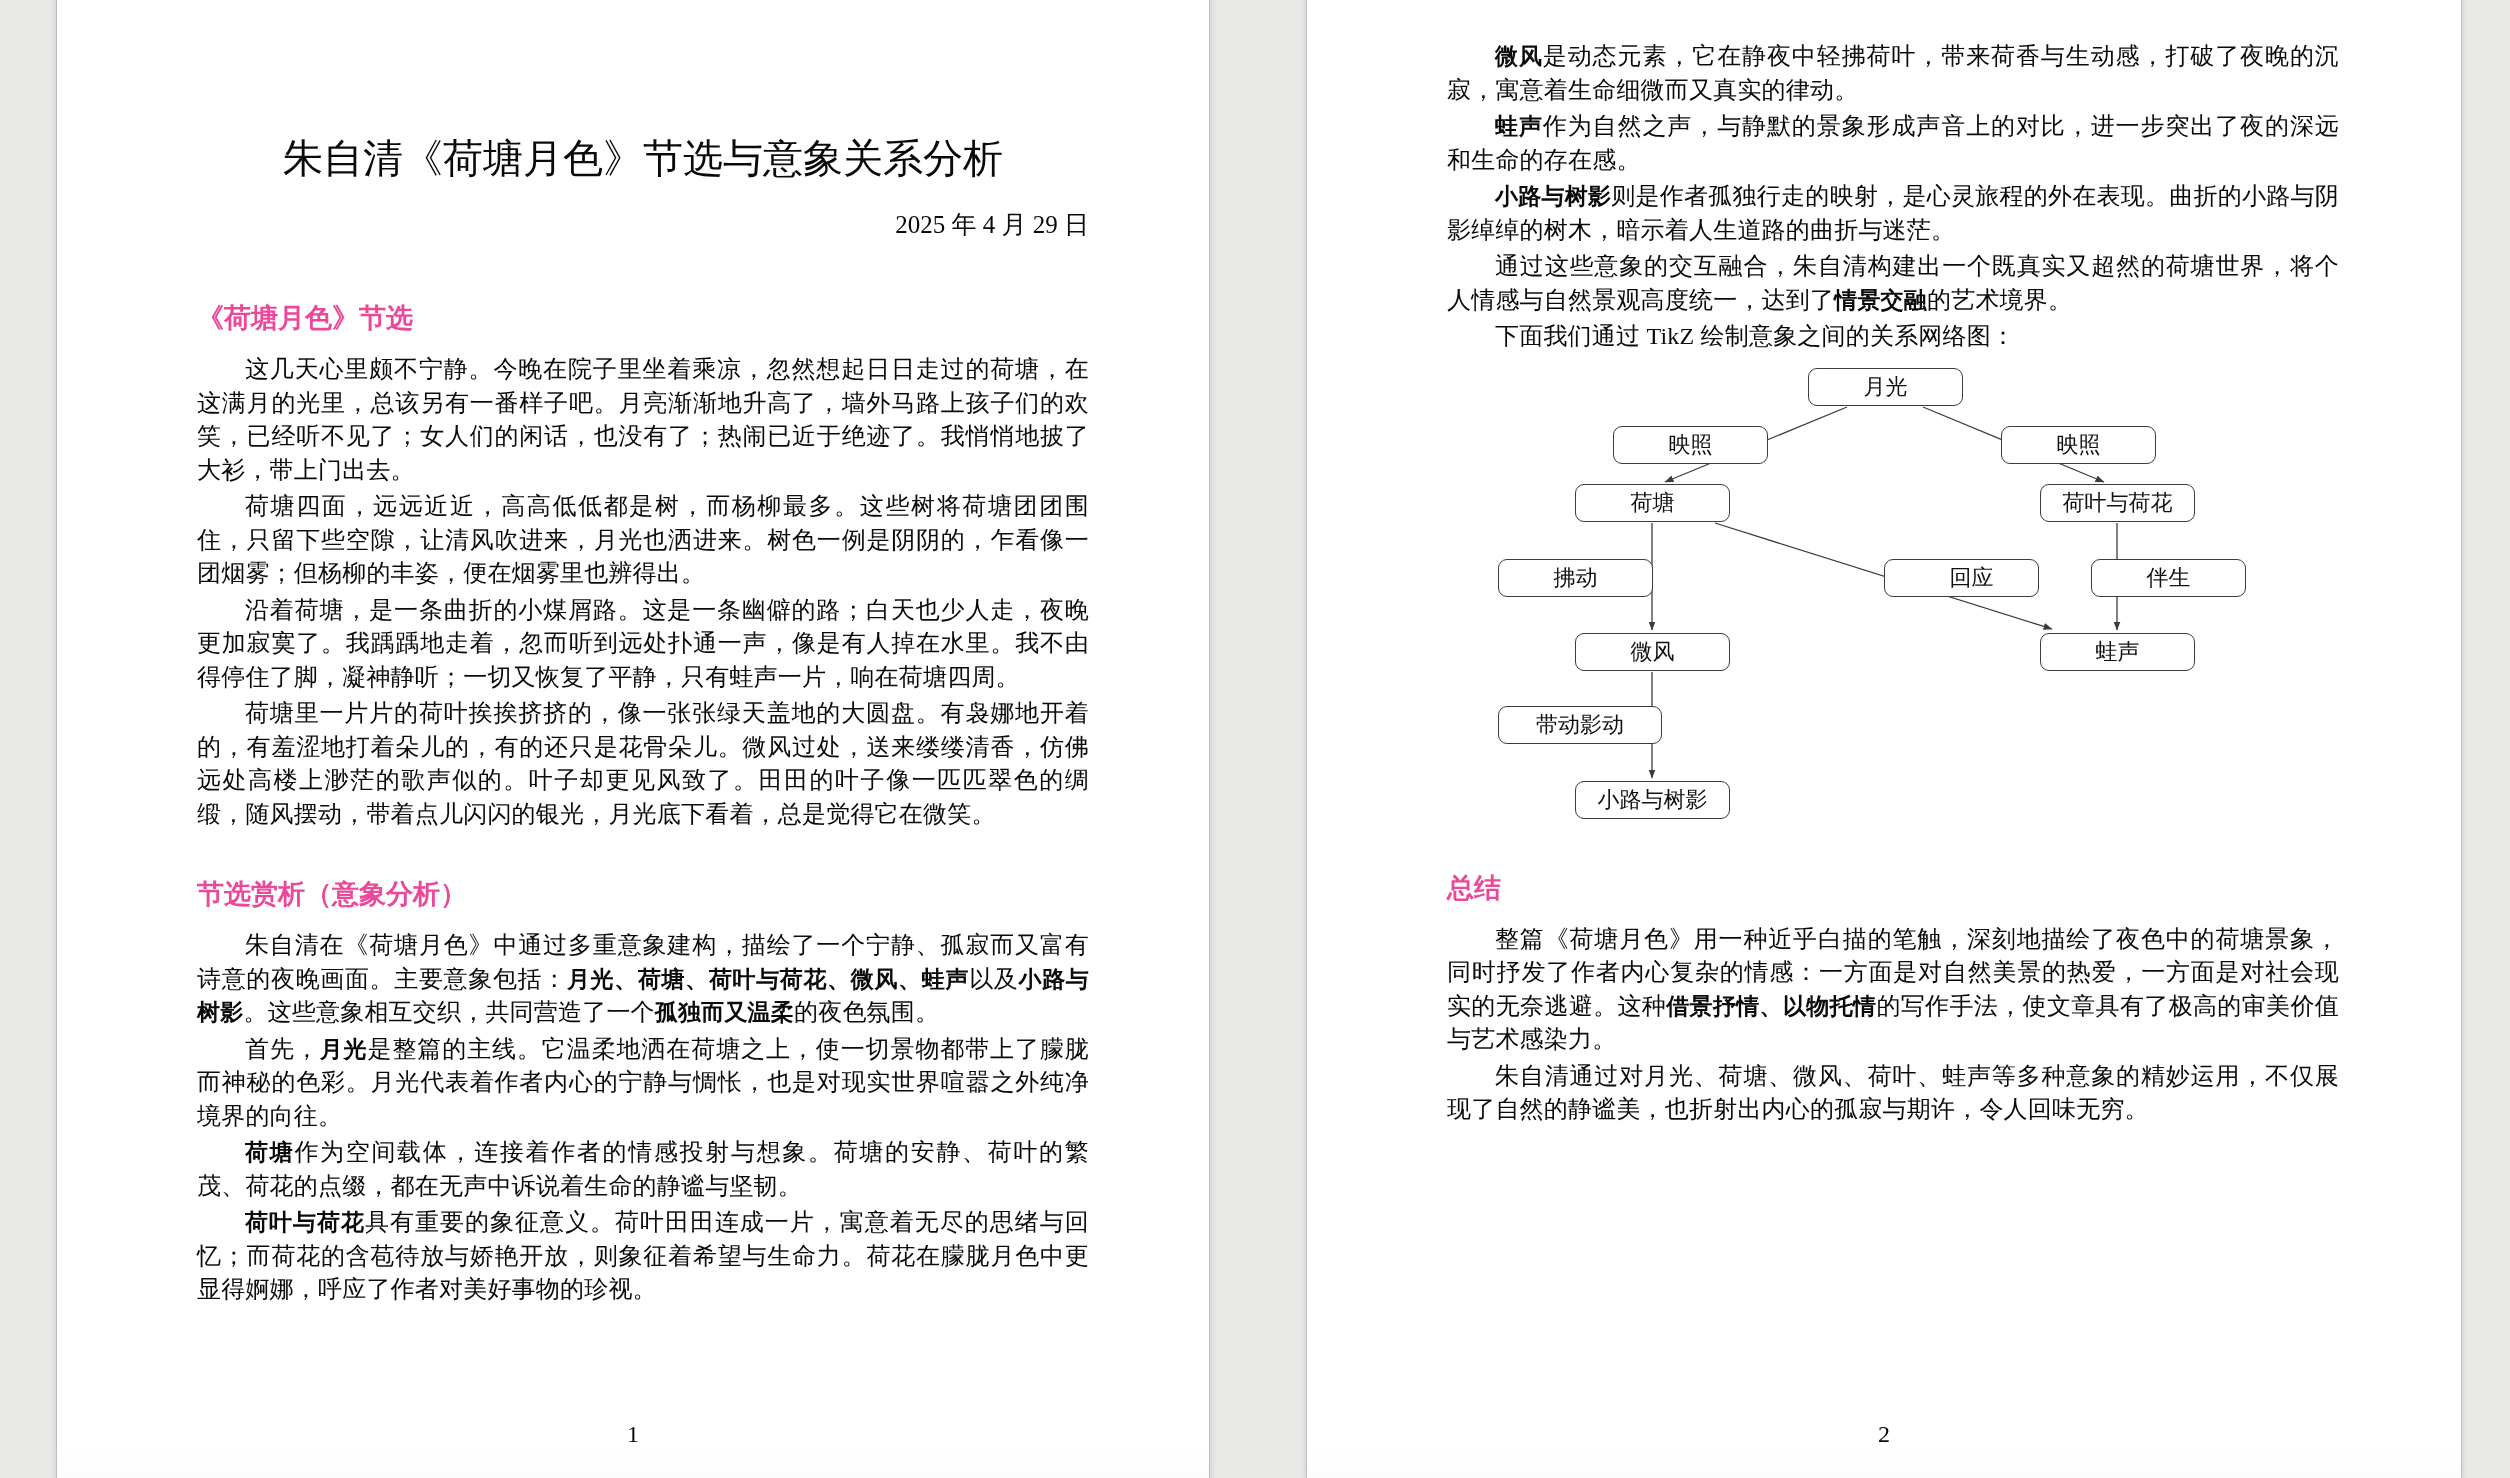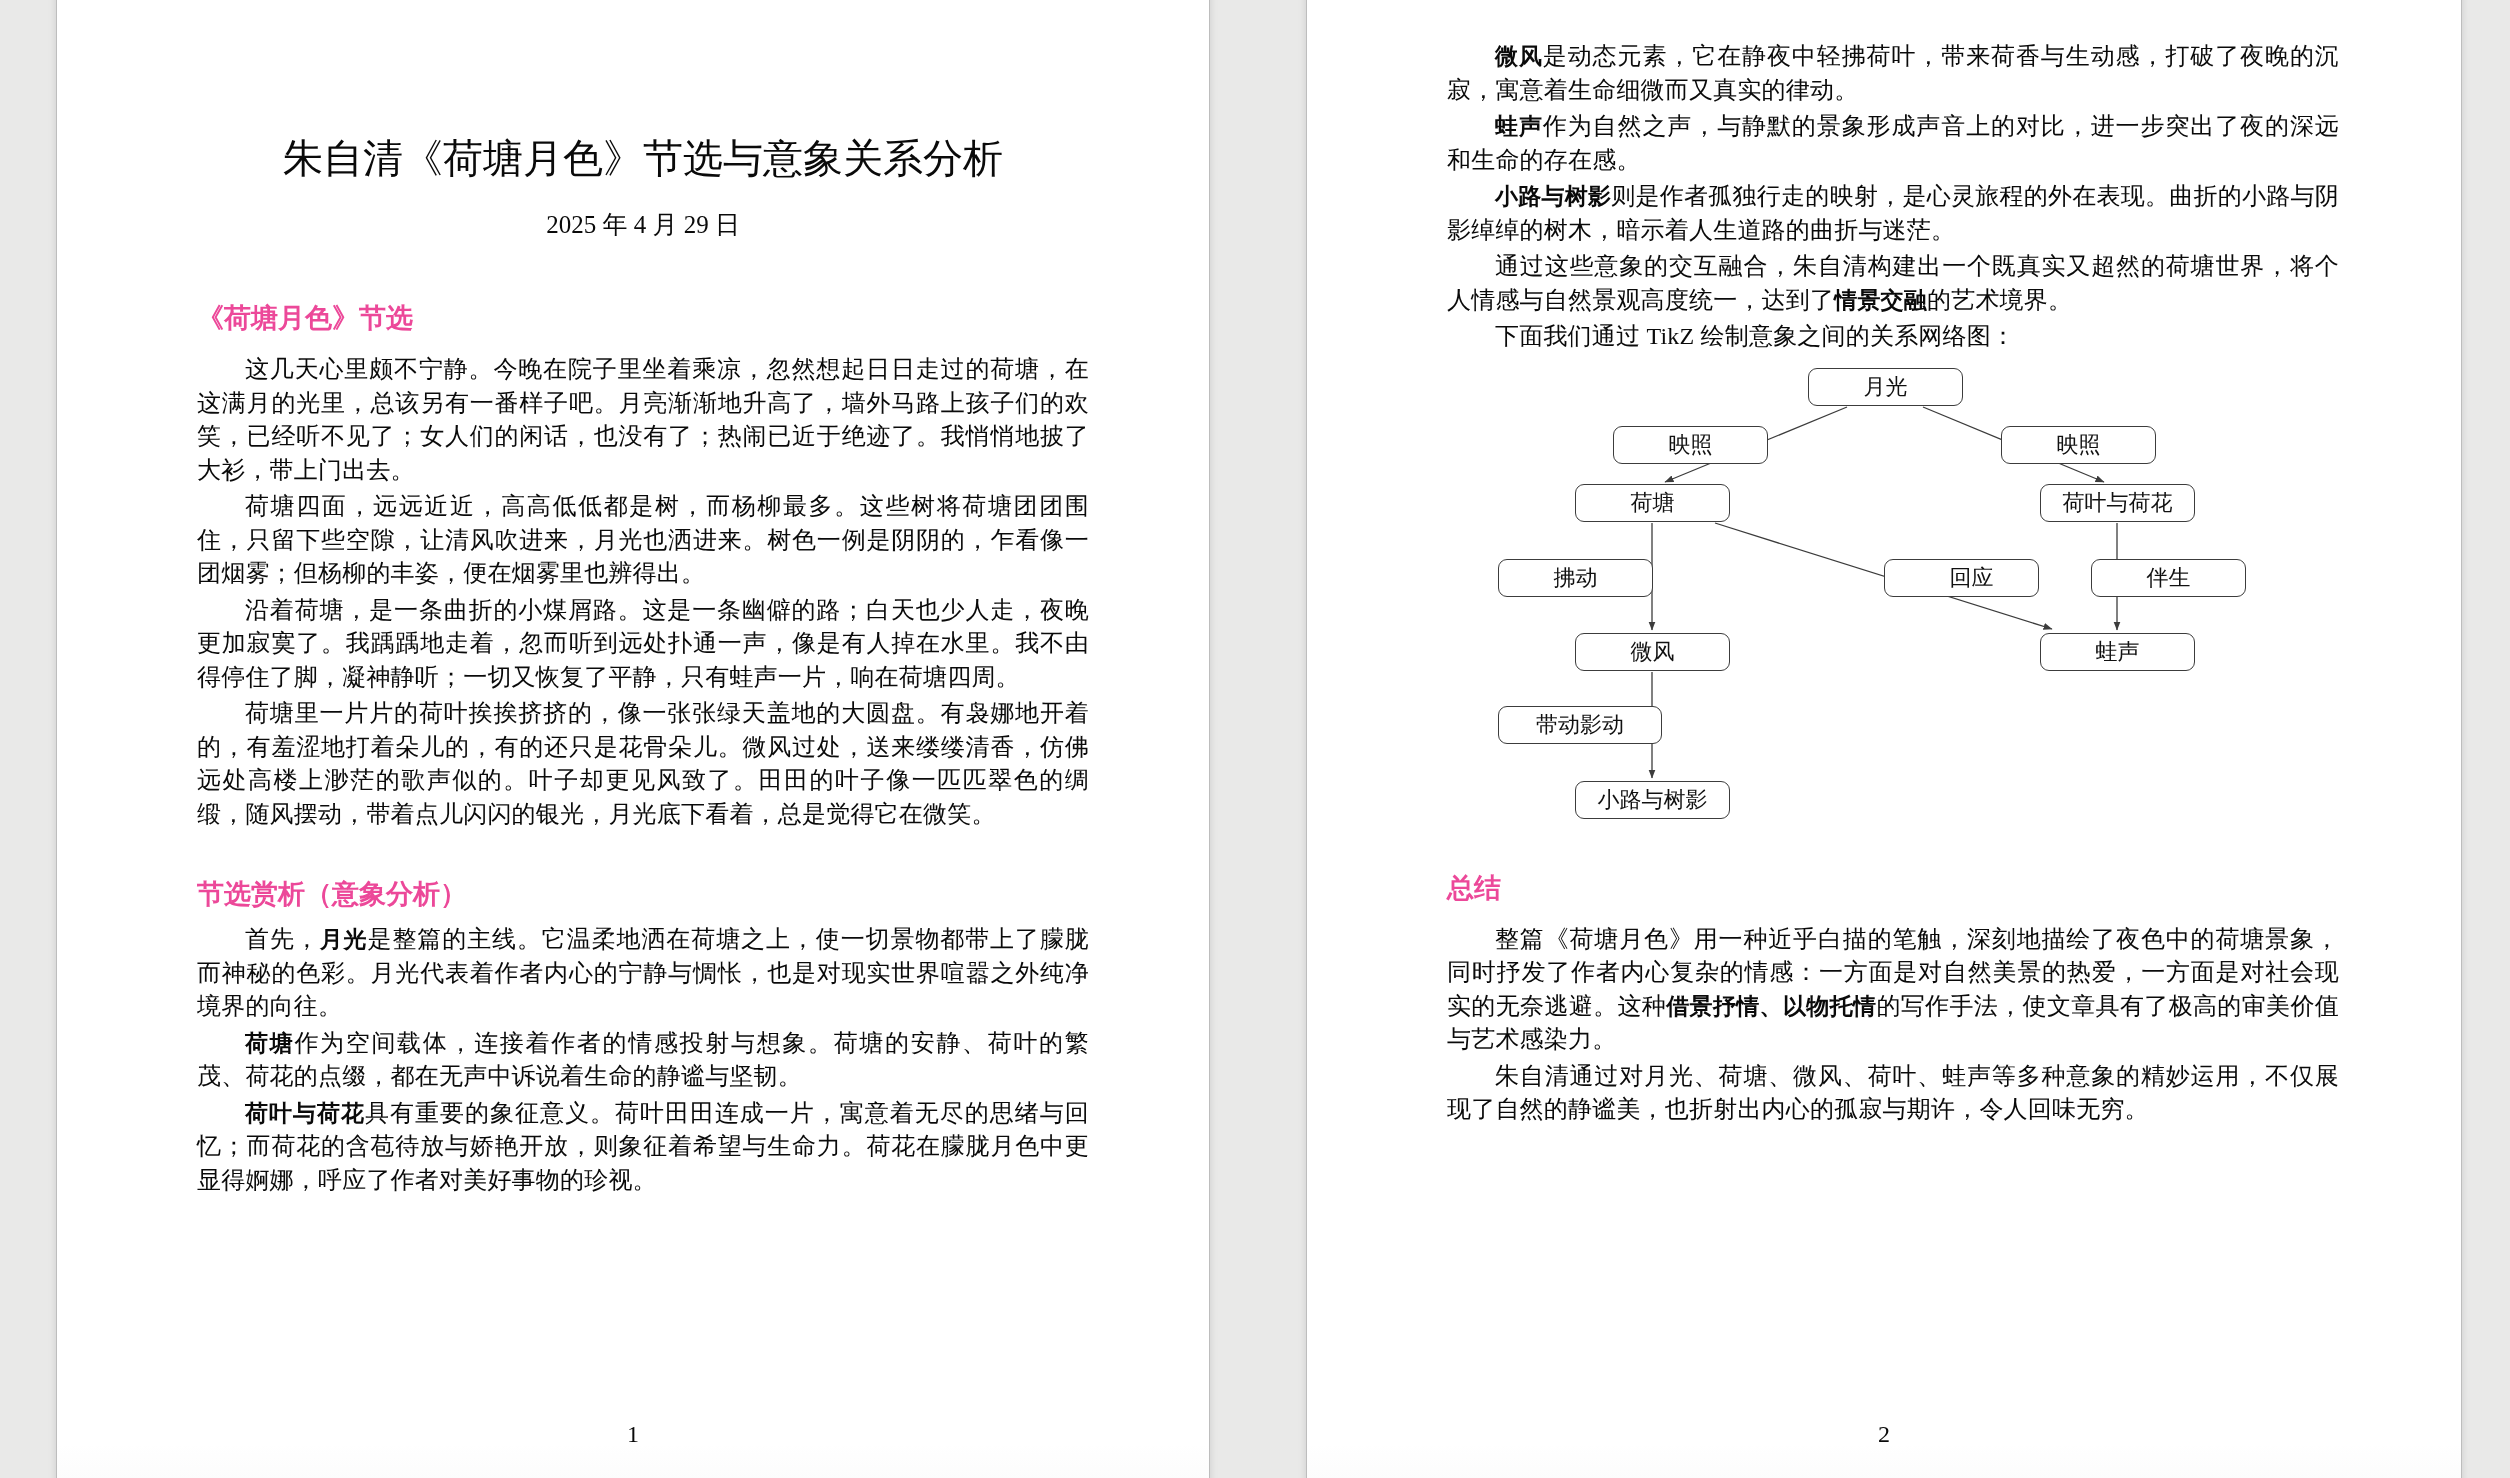--- a/index.html
+++ b/index.html
@@ -19,21 +19,21 @@
   #page2{left:1306px;width:1156px;}
   .page::after{
     content:"";position:absolute;left:0;right:0;top:1505px;height:270px;
     background:linear-gradient(#ffffff,#e9e9e8);pointer-events:none;
   }
   .inner{position:absolute;inset:0;padding:0 120px 0 140px;}
   #page2 .inner{padding:90px 122px 0 140px;}
 
   .doc-title{margin:196px 0 0 0;font-size:40px;line-height:48px;text-align:center;font-weight:400;}
   .doc-subtitle{margin:46px 0 0 0;font-size:25px;line-height:32px;text-align:center;}
-  .doc-date{margin:26px 0 4px 0;font-size:25px;line-height:32px;text-align:center;}
+  .doc-date{margin:26px 0 4px 0;font-size:25px;line-height:32px;text-align:right;}
 
   .sec{
     font-family:"Liberation Sans","DejaVu Sans",sans-serif;
     font-weight:700;font-size:27px;line-height:38px;margin:44px 0 10px 0;color:#ec4899;
   }
   #page1 .sec.first{margin-top:58px;}
   #page2 .sec{margin-top:46px;}
 
   p.body{
     font-size:24px;line-height:33.5px;margin:3px 0 0 0;
@@ -69,20 +69,21 @@
       <div class="doc-title">朱自清《荷塘月色》节选与意象关系分析</div>
       <div class="doc-date">2025 年 4 月 29 日</div>
 
       <div class="sec first">《荷塘月色》节选</div>
       <p class="body lead"><span>这几天心里颇不宁静。今晚在院子里坐着乘凉，忽然想起日日走过的荷塘，在这满月的光里，总该另有一番样子吧。月亮渐渐地升高了，墙外马路上孩子们的欢笑，已经听不见了；女人们的闲话，也没有了；热闹已近于绝迹了。我悄悄地披了大衫，带上门出去。</span></p>
       <p class="body"><span>荷塘四面，远远近近，高高低低都是树，而杨柳最多。这些树将荷塘团团围住，只留下些空隙，让清风吹进来，月光也洒进来。树色一例是阴阴的，乍看像一团烟雾；但杨柳的丰姿，便在烟雾里也辨得出。</span></p>
       <p class="body"><span>沿着荷塘，是一条曲折的小煤屑路。这是一条幽僻的路；白天也少人走，夜晚更加寂寞了。我踽踽地走着，忽而听到远处扑通一声，像是有人掉在水里。我不由得停住了脚，凝神静听；一切又恢复了平静，只有蛙声一片，响在荷塘四周。</span></p>
       <p class="body"><span>荷塘里一片片的荷叶挨挨挤挤的，像一张张绿天盖地的大圆盘。有袅娜地开着的，有羞涩地打着朵儿的，有的还只是花骨朵儿。微风过处，送来缕缕清香，仿佛远处高楼上渺茫的歌声似的。叶子却更见风致了。田田的叶子像一匹匹翠色的绸缎，随风摆动，带着点儿闪闪的银光，月光底下看着，总是觉得它在微笑。</span></p>
 
       <div class="sec">节选赏析（意象分析）</div>
+      <p class="body lead"><span>朱自清在《荷塘月色》中通过多重意象建构，描绘了一个宁静、孤寂而又富有诗意的夜晚画面。主要意象包括：</span><span class="b">月光、荷塘、荷叶与荷花、微风、蛙声</span><span>以及</span><span class="b">小路与树影</span><span>。这些意象相互交织，共同营造了一个</span><span class="b">孤独而又温柔</span><span>的夜色氛围。</span></p>
       <p class="body"><span>首先，</span><span class="b">月光</span><span>是整篇的主线。它温柔地洒在荷塘之上，使一切景物都带上了朦胧而神秘的色彩。月光代表着作者内心的宁静与惆怅，也是对现实世界喧嚣之外纯净境界的向往。</span></p>
       <p class="body"><span class="b">荷塘</span><span>作为空间载体，连接着作者的情感投射与想象。荷塘的安静、荷叶的繁茂、荷花的点缀，都在无声中诉说着生命的静谧与坚韧。</span></p>
       <p class="body"><span class="b">荷叶与荷花</span><span>具有重要的象征意义。荷叶田田连成一片，寓意着无尽的思绪与回忆；而荷花的含苞待放与娇艳开放，则象征着希望与生命力。荷花在朦胧月色中更显得婀娜，呼应了作者对美好事物的珍视。</span></p>
     </div>
     <div class="pageno">1</div>
   </div>
 
   <div class="page" id="page2">
     <div class="inner">
       <p class="body" style="margin-top:11px;"><span class="b">微风</span><span>是动态元素，它在静夜中轻拂荷叶，带来荷香与生动感，打破了夜晚的沉寂，寓意着生命细微而又真实的律动。</span></p>

